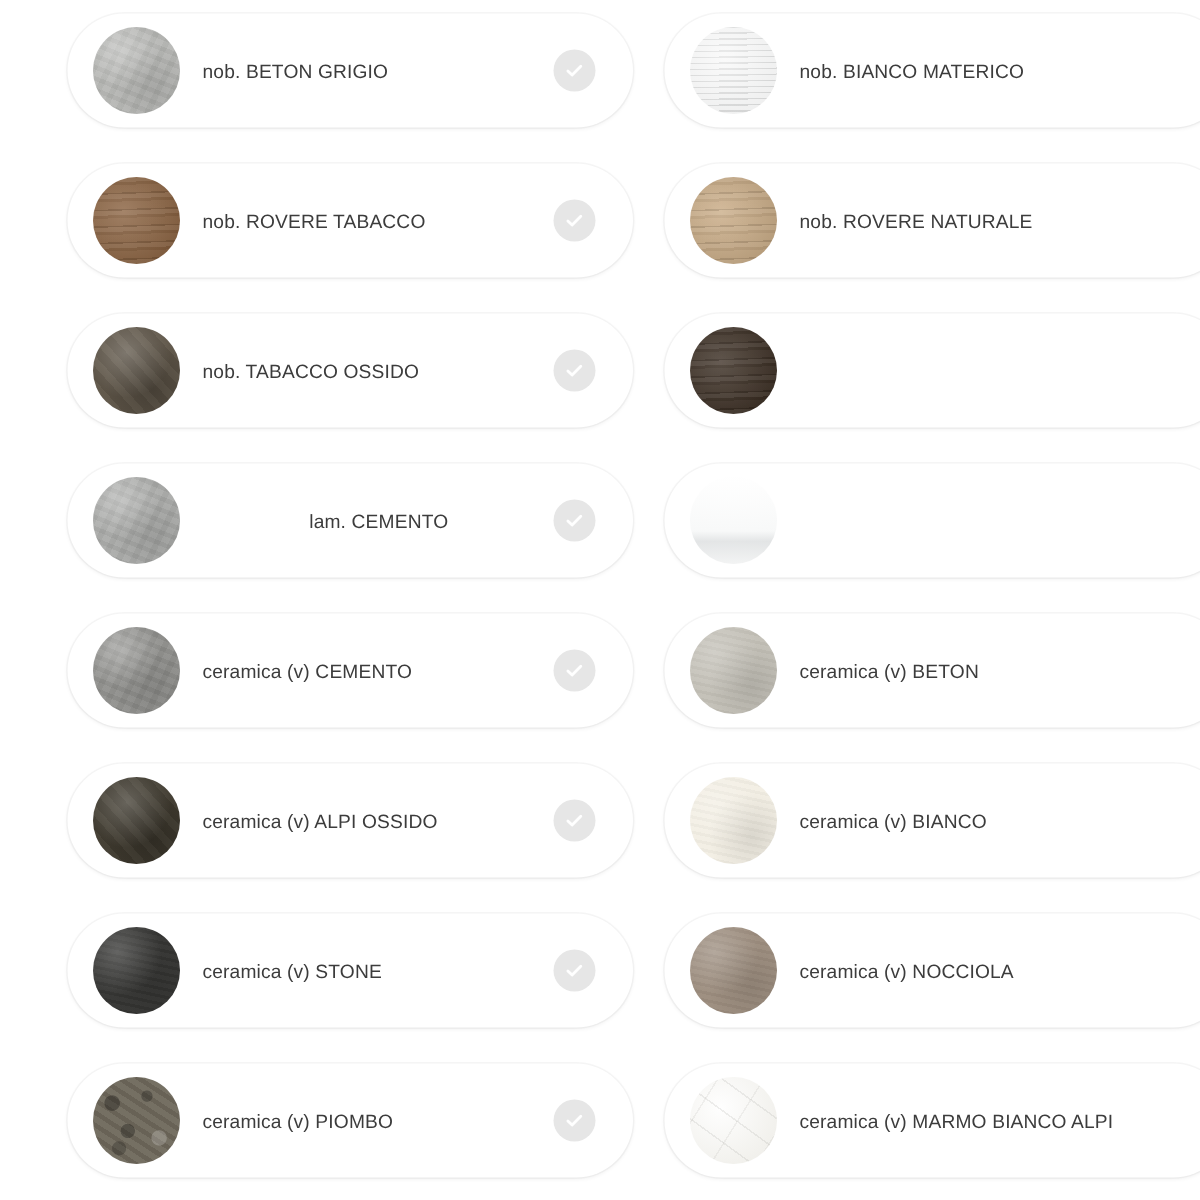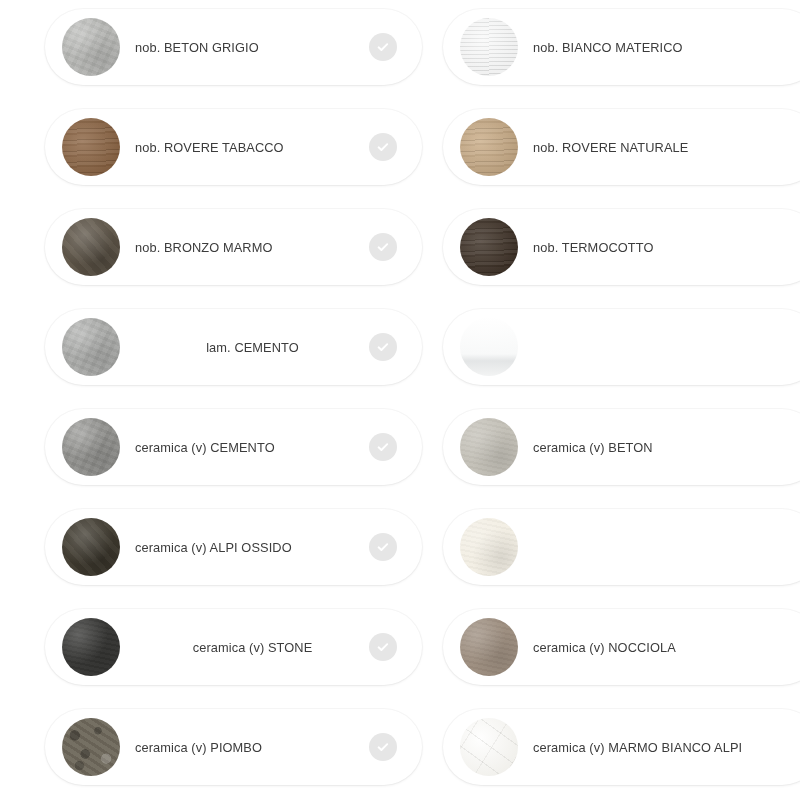--- a/index.html
+++ b/index.html
@@ -90,30 +90,29 @@
           <path d="M3.6 8.3 L6.4 11.0 L12.2 5.2" fill="none" stroke="#ffffff" stroke-width="1.9" stroke-linecap="round" stroke-linejoin="round"></path>
         </svg>
       </div>
     </div>
     <div class="card right" style="top: 109px;">
       <div class="swatch" style="background-image: repeating-linear-gradient(178deg, rgba(0, 0, 0, 0.1) 0px, rgba(0, 0, 0, 0.1) 1px, rgba(255, 255, 255, 0.07) 1px, rgba(255, 255, 255, 0.07) 4px, rgba(0, 0, 0, 0.043) 4px, rgba(0, 0, 0, 0.043) 6px, rgba(255, 255, 255, 0.03) 6px, rgba(255, 255, 255, 0.03) 11px), radial-gradient(at 35% 40%, rgba(255, 255, 255, 0.16), rgba(0, 0, 0, 0.1) 75%), linear-gradient(rgb(201, 171, 133), rgb(201, 171, 133));"></div>
       <div class="label">nob. ROVERE NATURALE</div>
     </div>
     <div class="card left" style="top: 209px;">
       <div class="swatch" style="background-image: radial-gradient(circle at 38% 30%, rgba(255, 255, 255, 0.22), rgba(255, 255, 255, 0) 55%), radial-gradient(circle at 68% 72%, rgba(0, 0, 0, 0.22), rgba(0, 0, 0, 0) 55%), repeating-linear-gradient(48deg, rgba(255, 255, 255, 0.035) 0px, rgba(255, 255, 255, 0.035) 5px, rgba(0, 0, 0, 0.043) 5px, rgba(0, 0, 0, 0.043) 11px), linear-gradient(rgb(93, 84, 71), rgb(93, 84, 71));"></div>
-      <div class="label">nob. BRONZO MARMO</div>
+      <div class="label">nob. TABACCO OSSIDO</div>
       <div class="check" style="background: rgb(230, 230, 230);">
         <svg width="16" height="16" viewBox="0 0 16 16" aria-hidden="true">
           <path d="M3.6 8.3 L6.4 11.0 L12.2 5.2" fill="none" stroke="#ffffff" stroke-width="1.9" stroke-linecap="round" stroke-linejoin="round"></path>
         </svg>
       </div>
     </div>
     <div class="card right" style="top: 209px;">
       <div class="swatch" style="background-image: repeating-linear-gradient(178deg, rgba(0, 0, 0, 0.1) 0px, rgba(0, 0, 0, 0.1) 1px, rgba(255, 255, 255, 0.07) 1px, rgba(255, 255, 255, 0.07) 4px, rgba(0, 0, 0, 0.043) 4px, rgba(0, 0, 0, 0.043) 6px, rgba(255, 255, 255, 0.03) 6px, rgba(255, 255, 255, 0.03) 11px), radial-gradient(at 35% 40%, rgba(255, 255, 255, 0.16), rgba(0, 0, 0, 0.1) 75%), linear-gradient(rgb(59, 46, 35), rgb(59, 46, 35));"></div>
-      <div class="label">nob. TERMOCOTTO</div>
     </div>
     <div class="card left" style="top: 309px; text-align: center;">
       <div class="swatch" style="background-image: radial-gradient(circle at 30% 25%, rgba(255, 255, 255, 0.3), rgba(255, 255, 255, 0) 45%), radial-gradient(circle at 70% 70%, rgba(0, 0, 0, 0.1), rgba(0, 0, 0, 0) 50%), repeating-linear-gradient(22deg, rgba(0, 0, 0, 0.035) 0px, rgba(0, 0, 0, 0.035) 3px, rgba(255, 255, 255, 0.035) 3px, rgba(255, 255, 255, 0.035) 7px), repeating-linear-gradient(-64deg, rgba(0, 0, 0, 0.03) 0px, rgba(0, 0, 0, 0.03) 4px, rgba(255, 255, 255, 0.03) 4px, rgba(255, 255, 255, 0.03) 9px), linear-gradient(rgb(169, 170, 168), rgb(169, 170, 168));"></div>
       <div class="label">lam. CEMENTO</div>
       <div class="check" style="background: rgb(230, 230, 230);">
         <svg width="16" height="16" viewBox="0 0 16 16" aria-hidden="true">
           <path d="M3.6 8.3 L6.4 11.0 L12.2 5.2" fill="none" stroke="#ffffff" stroke-width="1.9" stroke-linecap="round" stroke-linejoin="round"></path>
         </svg>
       </div>
     </div>
@@ -137,22 +136,23 @@
       <div class="swatch" style="background-image: radial-gradient(circle at 38% 30%, rgba(255, 255, 255, 0.22), rgba(255, 255, 255, 0) 55%), radial-gradient(circle at 68% 72%, rgba(0, 0, 0, 0.22), rgba(0, 0, 0, 0) 55%), repeating-linear-gradient(48deg, rgba(255, 255, 255, 0.035) 0px, rgba(255, 255, 255, 0.035) 5px, rgba(0, 0, 0, 0.043) 5px, rgba(0, 0, 0, 0.043) 11px), linear-gradient(rgb(63, 58, 47), rgb(63, 58, 47));"></div>
       <div class="label">ceramica (v) ALPI OSSIDO</div>
       <div class="check" style="background: rgb(230, 230, 230);">
         <svg width="16" height="16" viewBox="0 0 16 16" aria-hidden="true">
           <path d="M3.6 8.3 L6.4 11.0 L12.2 5.2" fill="none" stroke="#ffffff" stroke-width="1.9" stroke-linecap="round" stroke-linejoin="round"></path>
         </svg>
       </div>
     </div>
     <div class="card right" style="top: 509px;">
       <div class="swatch" style="background-image: radial-gradient(circle at 28% 28%, rgba(255, 255, 255, 0.22), rgba(255, 255, 255, 0) 50%), radial-gradient(circle at 72% 68%, rgba(0, 0, 0, 0.1), rgba(0, 0, 0, 0) 52%), repeating-linear-gradient(12deg, rgba(0, 0, 0, 0.027) 0px, rgba(0, 0, 0, 0.027) 2px, rgba(255, 255, 255, 0.027) 2px, rgba(255, 255, 255, 0.027) 5px), linear-gradient(rgb(243, 239, 228), rgb(243, 239, 228));"></div>
+      <div class="label">ceramica (v) BIANCO</div>
     </div>
-    <div class="card left" style="top: 609px; text-align: center;">
+    <div class="card left" style="top: 609px;">
       <div class="swatch" style="background-image: radial-gradient(circle at 28% 28%, rgba(255, 255, 255, 0.22), rgba(255, 255, 255, 0) 50%), radial-gradient(circle at 72% 68%, rgba(0, 0, 0, 0.1), rgba(0, 0, 0, 0) 52%), repeating-linear-gradient(12deg, rgba(0, 0, 0, 0.027) 0px, rgba(0, 0, 0, 0.027) 2px, rgba(255, 255, 255, 0.027) 2px, rgba(255, 255, 255, 0.027) 5px), linear-gradient(rgb(52, 52, 50), rgb(52, 52, 50));"></div>
       <div class="label">ceramica (v) STONE</div>
       <div class="check" style="background: rgb(230, 230, 230);">
         <svg width="16" height="16" viewBox="0 0 16 16" aria-hidden="true">
           <path d="M3.6 8.3 L6.4 11.0 L12.2 5.2" fill="none" stroke="#ffffff" stroke-width="1.9" stroke-linecap="round" stroke-linejoin="round"></path>
         </svg>
       </div>
     </div>
     <div class="card right" style="top: 609px;">
       <div class="swatch" style="background-image: radial-gradient(circle at 28% 28%, rgba(255, 255, 255, 0.22), rgba(255, 255, 255, 0) 50%), radial-gradient(circle at 72% 68%, rgba(0, 0, 0, 0.1), rgba(0, 0, 0, 0) 52%), repeating-linear-gradient(12deg, rgba(0, 0, 0, 0.027) 0px, rgba(0, 0, 0, 0.027) 2px, rgba(255, 255, 255, 0.027) 2px, rgba(255, 255, 255, 0.027) 5px), linear-gradient(rgb(156, 141, 126), rgb(156, 141, 126));"></div>

